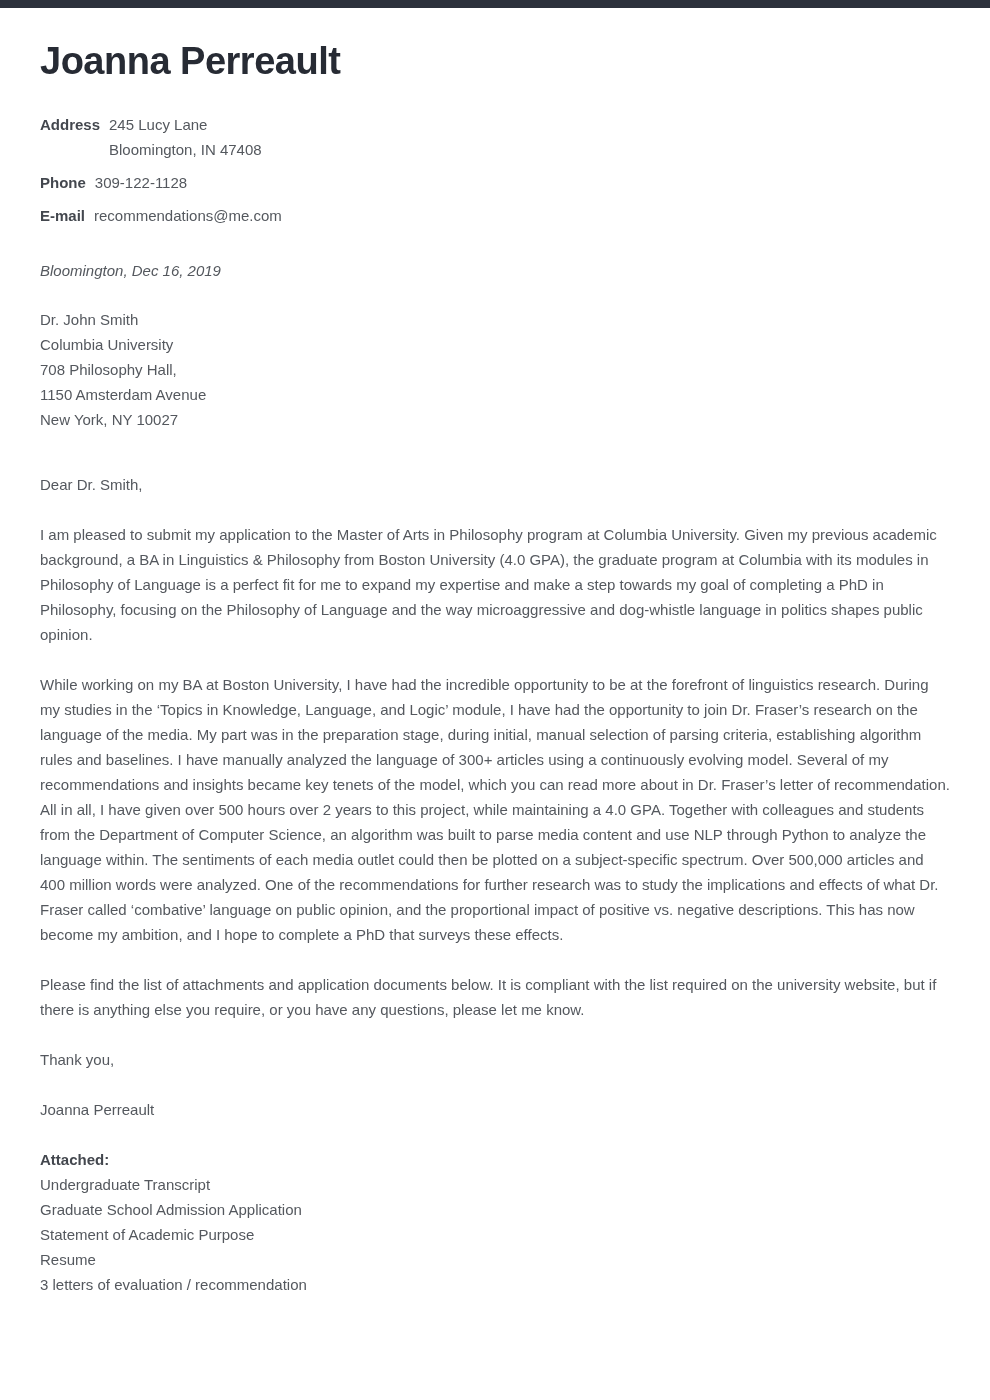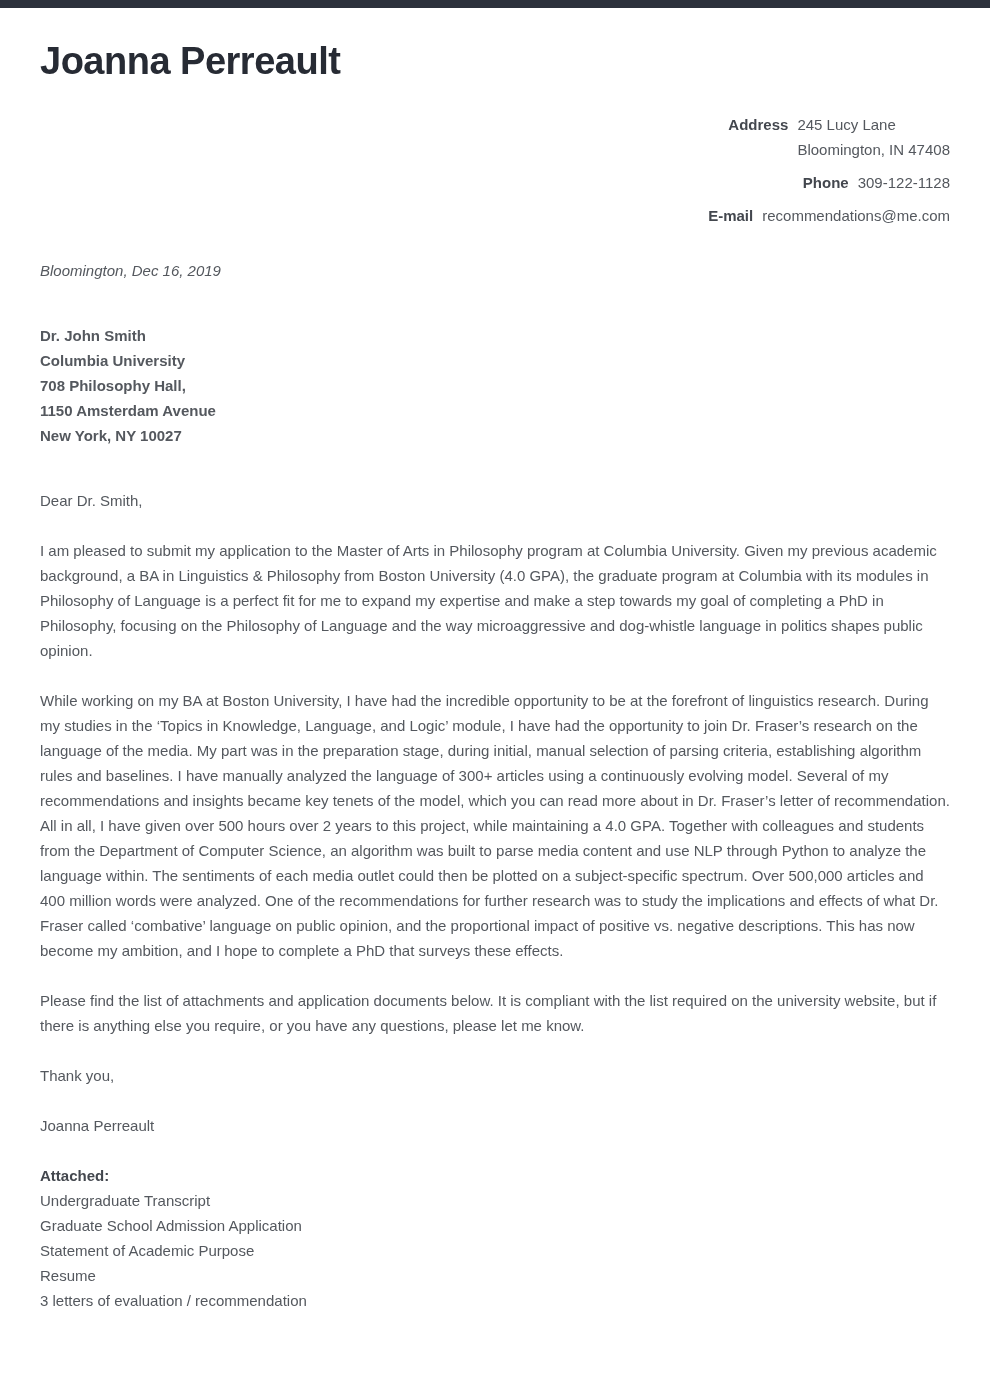--- a/index.html
+++ b/index.html
@@ -26,30 +26,30 @@
   }
   h1.name {
     margin-top: 30px;
     font-size: 38px;
     line-height: 46px;
     font-weight: 700;
     letter-spacing: -0.5px;
     color: #272b34;
   }
   .contact { margin-top: 28px; }
-  .contact-row { display: flex; margin-bottom: 8px; justify-content: flex-end; }
+  .contact-row { display: flex; margin-bottom: 8px; }
   .contact-row:last-child { margin-bottom: 0; }
   .contact-label {
     font-weight: 700;
     color: #43474e;
     margin-right: 9px;
     white-space: nowrap;
   }
   .date-line { margin-top: 30px; font-style: italic; }
-  .recipient { margin-top: 40px; font-weight: bold; }
+  .recipient { margin-top: 24px; }
   .salutation { margin-top: 40px; }
   .para { margin-top: 25px; }
   .closing { margin-top: 25px; }
   .signature { margin-top: 25px; }
   .attached { margin-top: 25px; }
   .attached-label { font-weight: 700; color: #43474e; }
 </style>
 </head>
 <body>
 

